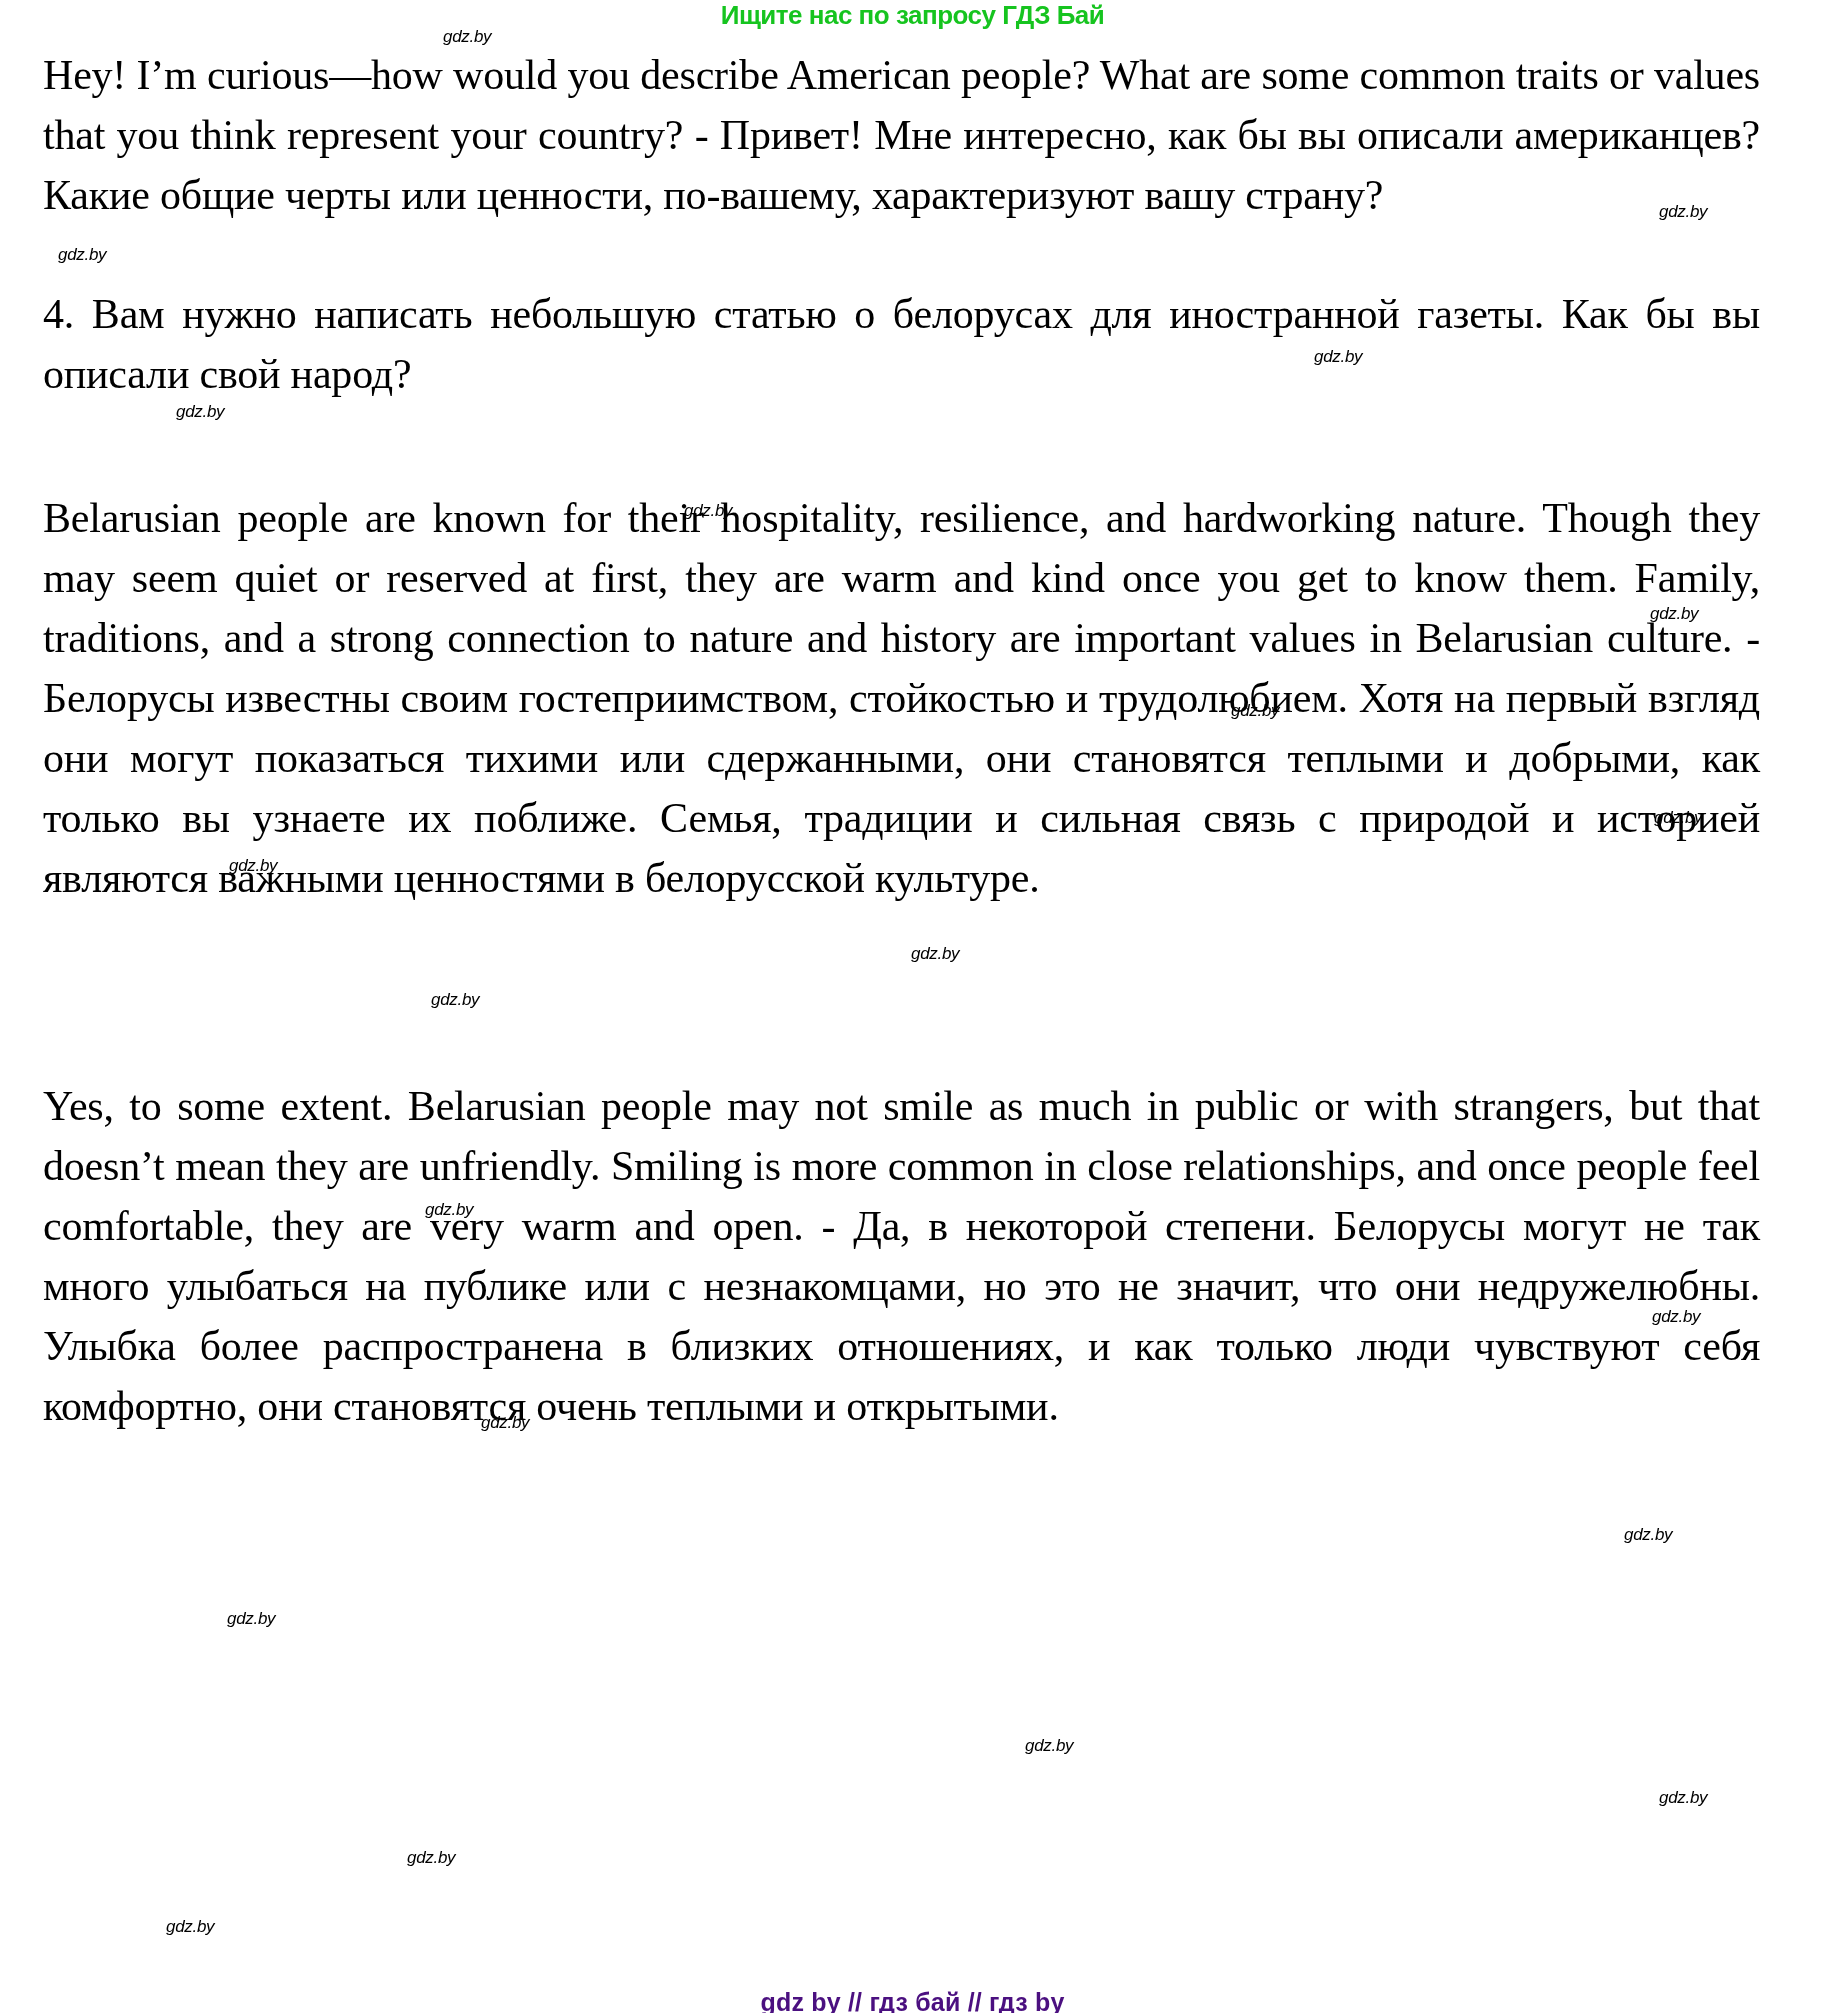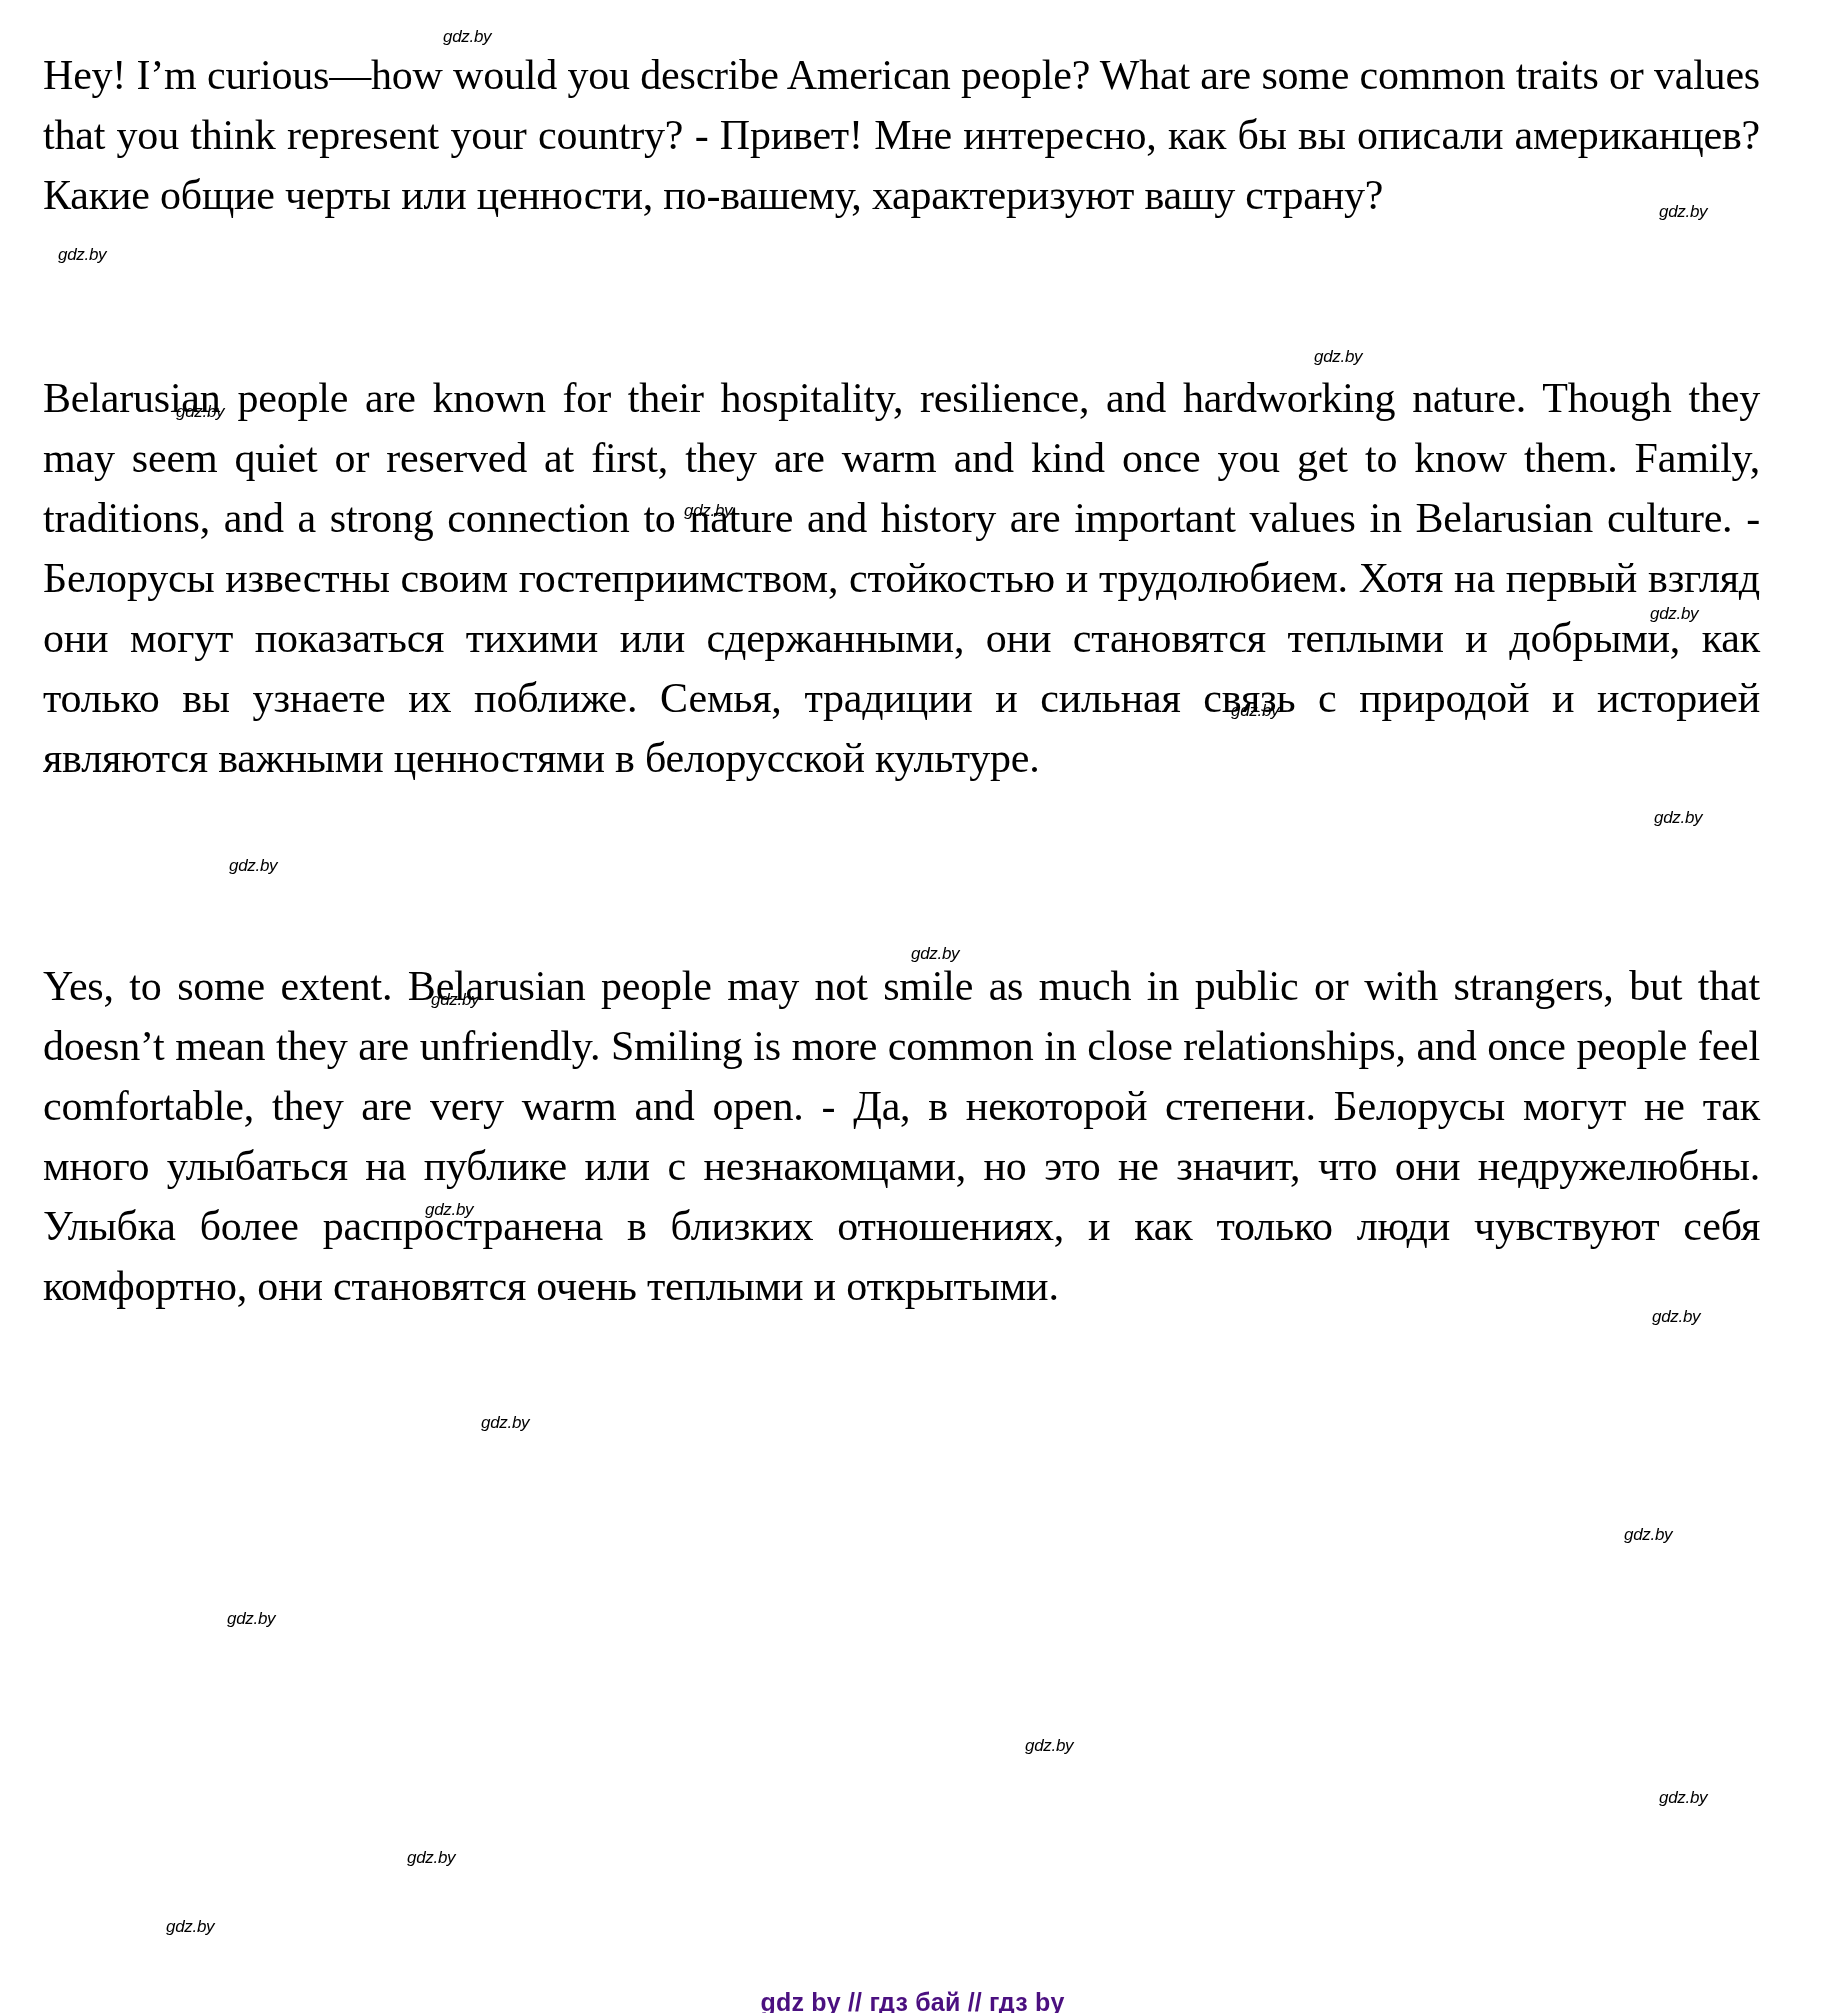--- a/index.html
+++ b/index.html
@@ -91,27 +91,29 @@
     color: #4b1080;
     white-space: nowrap;
     letter-spacing: 0.2px;
   }
 </style>
 </head>
 <body>
 
 <div id="page">
 
+  <div class="banner" style="color: rgb(22, 196, 31);">Ищите нас по запросу ГДЗ Бай</div>
 
   <div class="content">
 
     <p class="para lastline-left">Hey! I’m curious—how would you describe American people? What are some common traits or values that you think represent your country? - Привет! Мне интересно, как бы вы описали американцев? Какие общие черты или ценности, по-вашему, характеризуют вашу страну?</p>
 
     <div class="gap-lg"></div>
 
+    <p class="para lastline-left">4. Вам нужно написать небольшую статью о белорусах для иностранной газеты. Как бы вы описали свой народ?</p>
 
     <div class="gap-xl"></div>
 
     <p class="para lastline-left">Belarusian people are known for their hospitality, resilience, and hardworking nature. Though they may seem quiet or reserved at first, they are warm and kind once you get to know them. Family, traditions, and a strong connection to nature and history are important values in Belarusian culture. - Белорусы известны своим гостеприимством, стойкостью и трудолюбием. Хотя на первый взгляд они могут показаться тихими или сдержанными, они становятся теплыми и добрыми, как только вы узнаете их поближе. Семья, традиции и сильная связь с природой и историей являются важными ценностями в белорусской культуре.</p>
 
     <div class="gap-xl"></div>
 
 
     <div class="gap-xl"></div>
 

